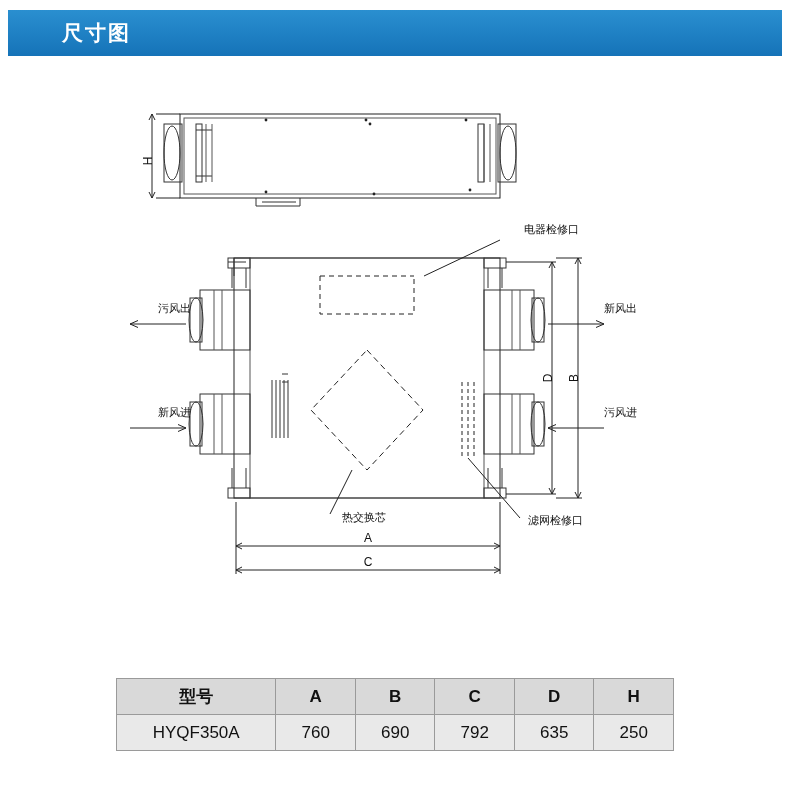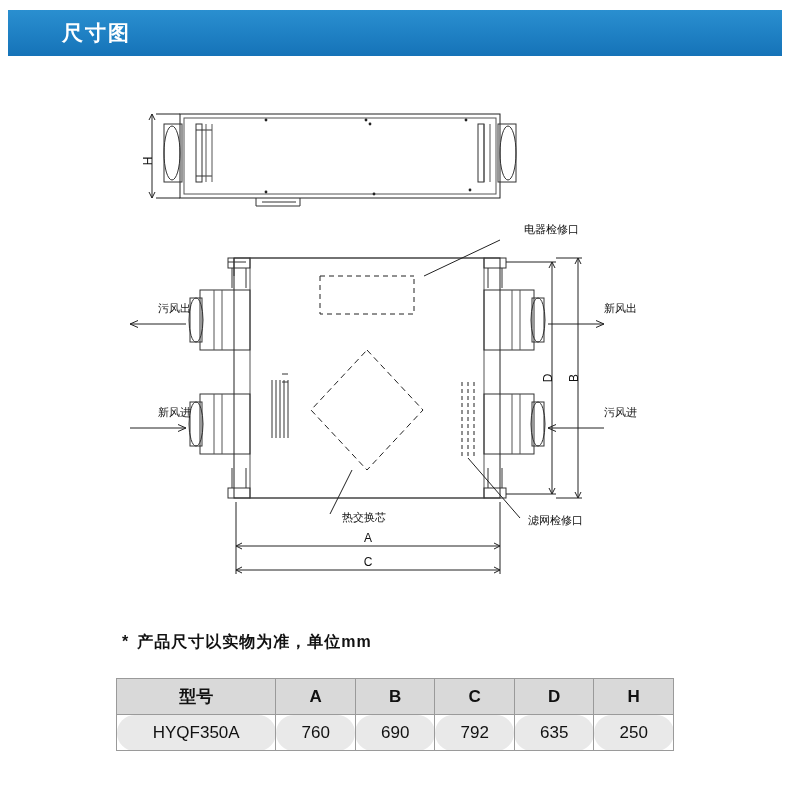--- a/index.html
+++ b/index.html
@@ -82,21 +82,20 @@
     color: #111;
     height: 33px;
     font-family: "Liberation Sans", sans-serif;
   }
   .spec-table thead th {
     background: #d9d9d9;
     font-weight: bold;
   }
   .spec-table tbody tr.shaded td {
     background: #e9e9e9;
-    border-radius: 18px;
   }
   .spec-table tbody td {
     background: #ffffff;
   }
   .col-model { width: 160px; }
   .col-dim { width: 79px; }
 
   
   text {
     font-family: "Liberation Sans", sans-serif;
@@ -250,23 +249,20 @@
       <text class="lbl-cn" x="604" y="250">新风出</text>
       <text class="lbl-cn" x="604" y="354">污风进</text>
 
       <text class="lbl-dim" x="552" y="316" text-anchor="middle" transform="rotate(-90 552 316)">D</text>
       <text class="lbl-dim" x="578" y="316" text-anchor="middle" transform="rotate(-90 578 316)">B</text>
       <text class="lbl-dim" x="368" y="480" text-anchor="middle">A</text>
       <text class="lbl-dim" x="368" y="504" text-anchor="middle">C</text>
     </svg>
   </div>
 
-  <div class="note">
-    <span class="star">*</span><span>产品尺寸以实物为准，单位mm</span>
-  </div>
 
   <table class="spec-table">
     <thead>
       <tr>
         <th class="col-model">型号</th>
         <th class="col-dim">A</th>
         <th class="col-dim">B</th>
         <th class="col-dim">C</th>
         <th class="col-dim">D</th>
         <th class="col-dim">H</th>

